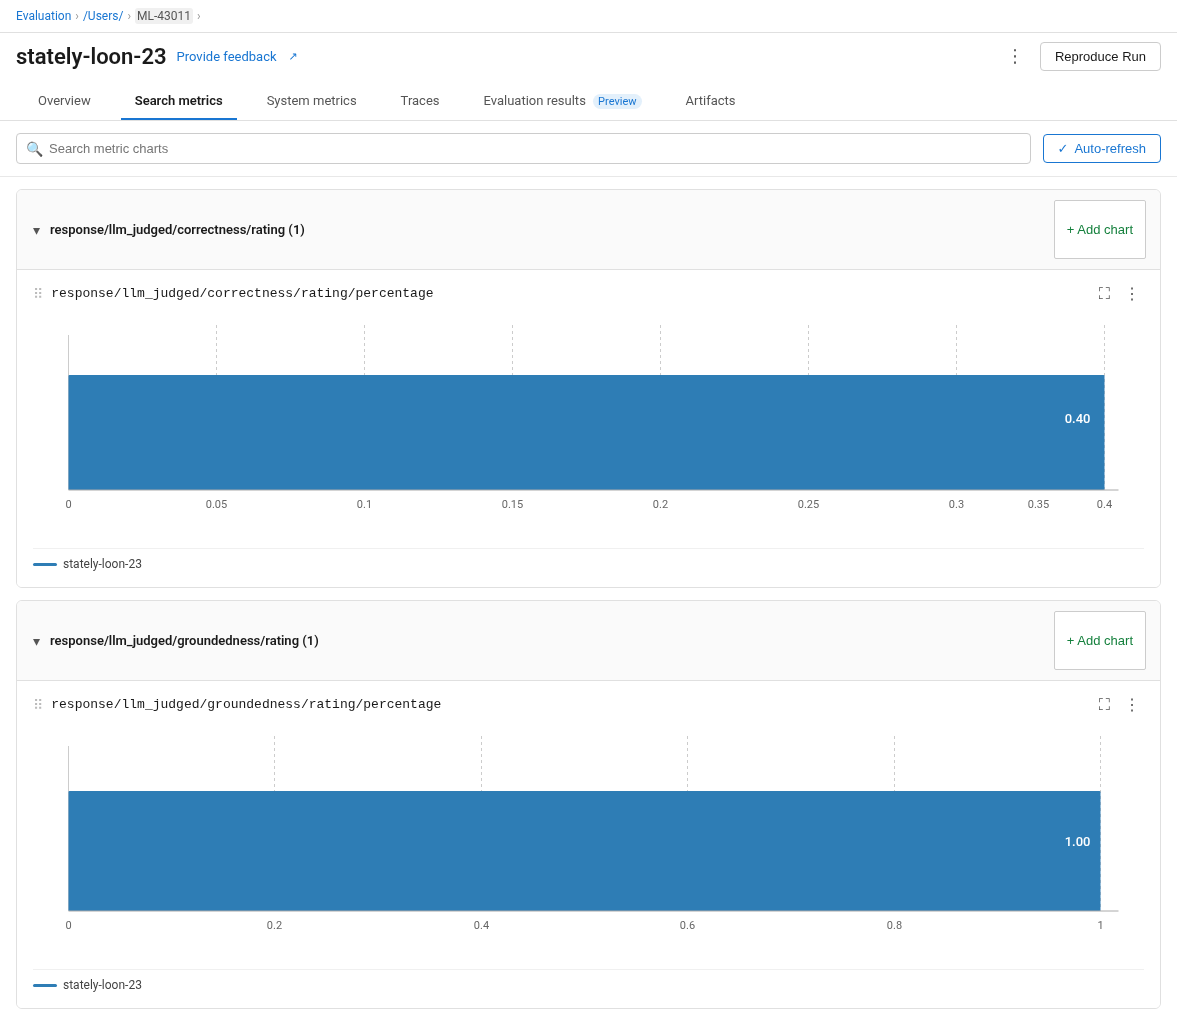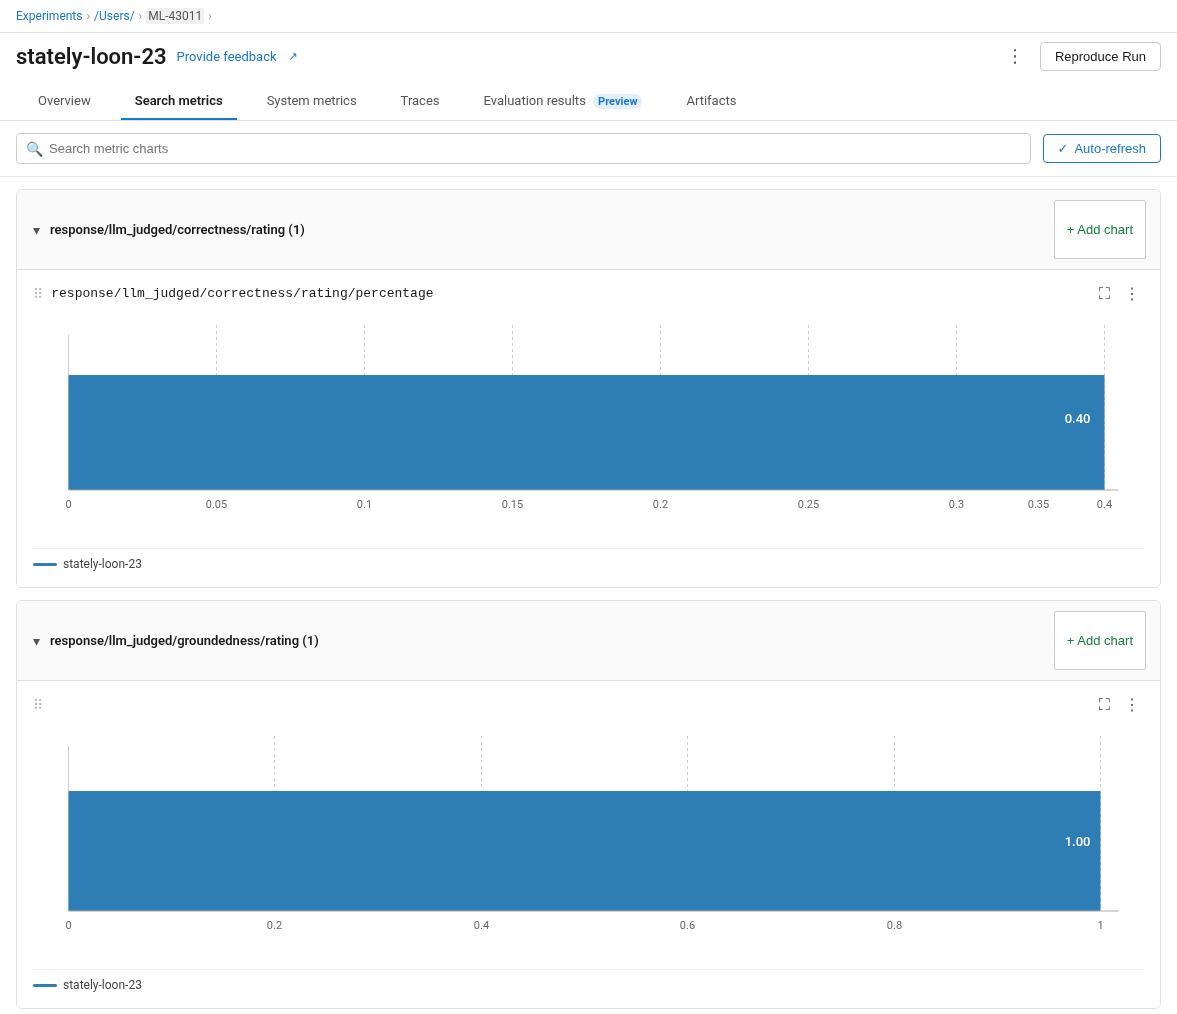--- a/index.html
+++ b/index.html
@@ -17,21 +17,21 @@
     .feedback-link { display: flex; align-items: center; gap: 12px; color: #1976d2; font-size: 13px; cursor: pointer; text-decoration: none; }
     .ext-icon { font-size: 11px; }
     .title-right { display: flex; align-items: center; gap: 8px; }
     .more-btn { background: none; border: none; cursor: pointer; font-size: 18px; color: #555; padding: 4px 8px; border-radius: 4px; }
     .reproduce-btn { background: #fff; border: 1px solid #ccc; color: #1a1a1a; padding: 6px 14px; border-radius: 4px; cursor: pointer; font-size: 13px; }
 
     
     .tabs-bar { display: flex; align-items: center; padding: 0 24px; border-bottom: 1px solid #e0e0e0; gap: 16px; }
     .tab { padding: 10px 14px; cursor: pointer; font-size: 13px; color: #555; border-bottom: 2px solid transparent; position: relative; white-space: nowrap; }
     .tab.active { color: #1a1a1a; font-weight: 600; border-bottom: 2px solid #1976d2; }
-    .tab-badge { background: #e3f0fb; color: #1976d2; font-size: 11px; padding: 1px 5px; border-radius: 8px; margin-left: 4px; font-weight: 700; }
+    .tab-badge { background: #e3f0fb; color: #1976d2; font-size: 11px; padding: 1px 5px; border-radius: 8px; margin-left: 4px; font-weight: 400; }
 
     
     .search-bar-row { padding: 12px 16px; border-bottom: 1px solid #e8e8e8; display: flex; align-items: center; justify-content: space-between; gap: 12px; }
     .search-wrap { flex: 1; position: relative; }
     .search-icon-wrap { position: absolute; left: 10px; top: 50%; transform: translateY(-50%); color: #999; font-size: 14px; }
     .search-input { width: 100%; padding: 7px 12px 7px 32px; border: 1px solid #ccc; border-radius: 4px; font-size: 13px; color: #1a1a1a; outline: none; }
     .auto-refresh-btn { display: flex; align-items: center; gap: 6px; background: #fff; border: 1px solid #1976d2; color: #1976d2; padding: 6px 14px; border-radius: 4px; cursor: pointer; font-size: 13px; white-space: nowrap; }
     .check-icon { color: #1976d2; font-size: 13px; }
 
     
@@ -56,21 +56,21 @@
 
     
     .chart-legend { display: flex; align-items: center; gap: 6px; margin-top: 10px; padding-top: 8px; border-top: 1px solid #f0f0f0; }
     .legend-line { width: 24px; height: 3px; background: #2e7db5; border-radius: 2px; }
     .legend-label { font-size: 12px; color: #444; }
   </style>
 </head>
 <body>
 
 <div class="breadcrumb-bar">
-  <a class="breadcrumb-link">Experiments</a>
+  <a class="breadcrumb-link">Evaluation</a>
   <span class="breadcrumb-sep">›</span>
   <a class="breadcrumb-link">/Users/</a>
   <span class="breadcrumb-sep">›</span>
   <span class="breadcrumb-current">ML-43011</span>
   <span class="breadcrumb-sep">›</span>
 </div>
 
 <div class="title-bar">
   <div class="title-left">
     <span class="page-title">stately-loon-23</span>
@@ -172,20 +172,21 @@
       <button class="collapse-btn">▾</button>
       <span class="section-title">response/llm_judged/groundedness/rating (1)</span>
     </div>
     <button class="add-chart-btn">+ Add chart</button>
   </div>
 
   <div class="chart-card">
     <div class="chart-card-header">
       <div class="chart-card-left">
         <span class="drag-handle">⠿</span>
+        <span class="chart-title">response/llm_judged/groundedness/rating/percentage</span>
       </div>
       <div class="chart-controls">
         <button class="fullscreen-btn">⛶</button>
         <button class="chart-more-btn">⋮</button>
       </div>
     </div>
 
     <div class="chart-area">
       <svg width="100%" height="230" viewBox="0 0 1100 230">
 

